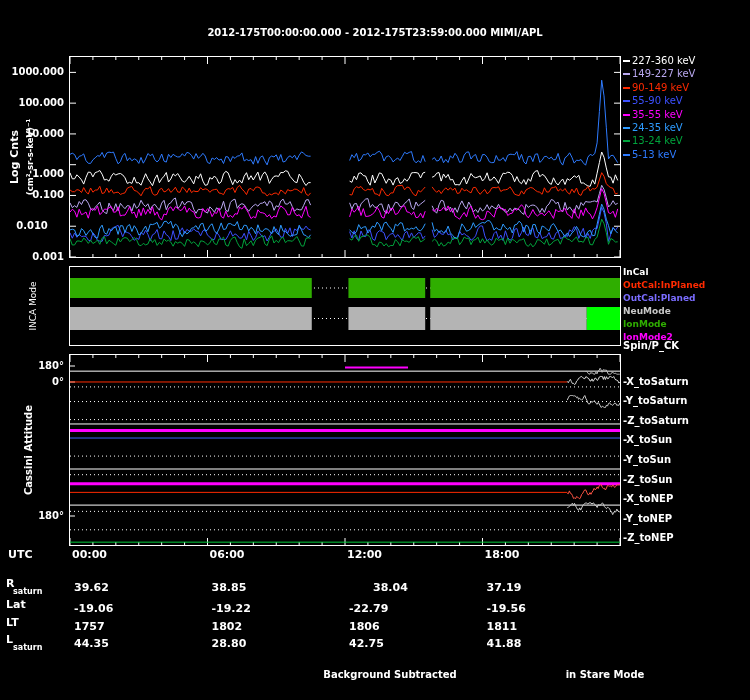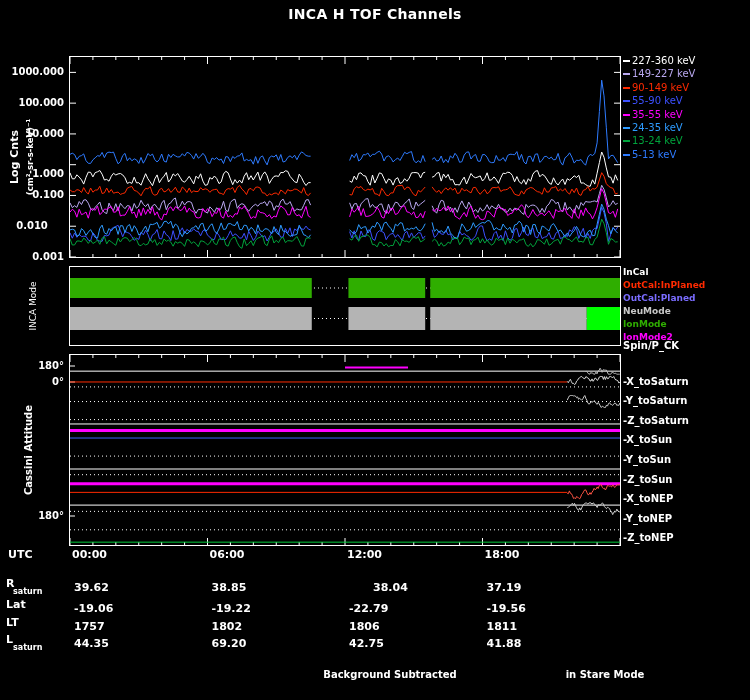--- a/index.html
+++ b/index.html
@@ -24,21 +24,21 @@
 .eph-label{font-size:11px;font-weight:bold}
 .eph-sub{display:block;font-size:8px;margin-left:7px;margin-top:-2px;font-weight:bold}
 .eph-val{font-size:11px;font-weight:bold}
 .footer-left{left:300px;top:669px;width:180px;text-align:center;font-size:10px;font-weight:bold}
 .footer-right{left:545px;top:669px;width:120px;text-align:center;font-size:10px;font-weight:bold}
 </style>
 </head>
 <body>
 
 <div class="screen" id="screen">
-  <div class="abs title">INCA H TOF Channels</div>
+  <div class="abs subtitle">2012-175T00:00:00.000 - 2012-175T23:59:00.000 MIMI/APL</div>
 
   <div class="abs vlabel counts-ylabel">Log Cnts</div>
   <div class="abs vlabel counts-units">(cm²-sr-s-keV)⁻¹</div>
   <div class="abs vlabel mode-ylabel">INCA Mode</div>
   <div class="abs vlabel att-ylabel">Cassini Attitude</div>
 
   <div class="abs panel" style="left:69px;top:56px;width:552px;height:202px"></div>
   <div class="abs panel" style="left:69px;top:266px;width:552px;height:80px"></div>
   <div class="abs panel" style="left:69px;top:354px;width:552px;height:192px"></div>
 
@@ -274,16 +274,16 @@
     <div class="eph-val abs" style="left: 211.5px; top: 603px;">-19.22</div>
     <div class="eph-val abs" style="left: 349px; top: 603px;">-22.79</div>
     <div class="eph-val abs" style="left: 486.5px; top: 603px;">-19.56</div>
     <div class="eph-label abs" style="left: 6px; top: 617px;"><span>LT</span></div>
     <div class="eph-val abs" style="left: 74px; top: 621px;">1757</div>
     <div class="eph-val abs" style="left: 211.5px; top: 621px;">1802</div>
     <div class="eph-val abs" style="left: 349px; top: 621px;">1806</div>
     <div class="eph-val abs" style="left: 486.5px; top: 621px;">1811</div>
     <div class="eph-label abs" style="left: 6px; top: 634px;"><span>L</span><span class="eph-sub">saturn</span></div>
     <div class="eph-val abs" style="left: 74px; top: 638px;">44.35</div>
-    <div class="eph-val abs" style="left: 211.5px; top: 638px;">69.20</div>
+    <div class="eph-val abs" style="left: 211.5px; top: 638px;">28.80</div>
     <div class="eph-val abs" style="left: 349px; top: 638px;">42.75</div>
     <div class="eph-val abs" style="left: 486.5px; top: 638px;">41.88</div>
   </div>
 
 </body></html>

